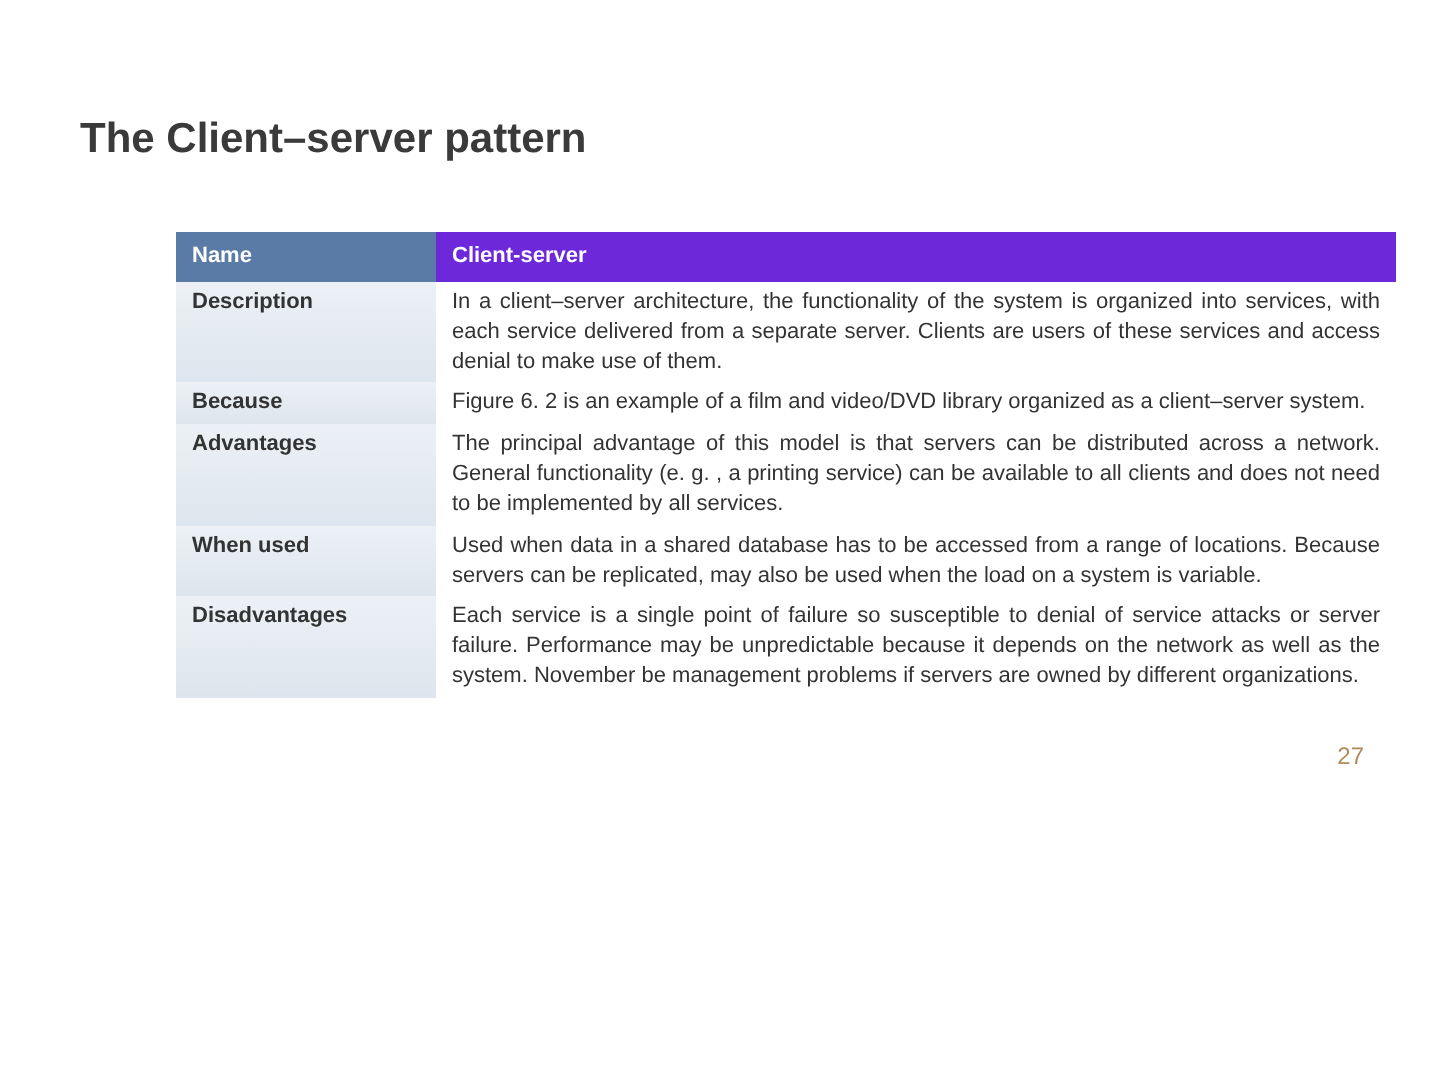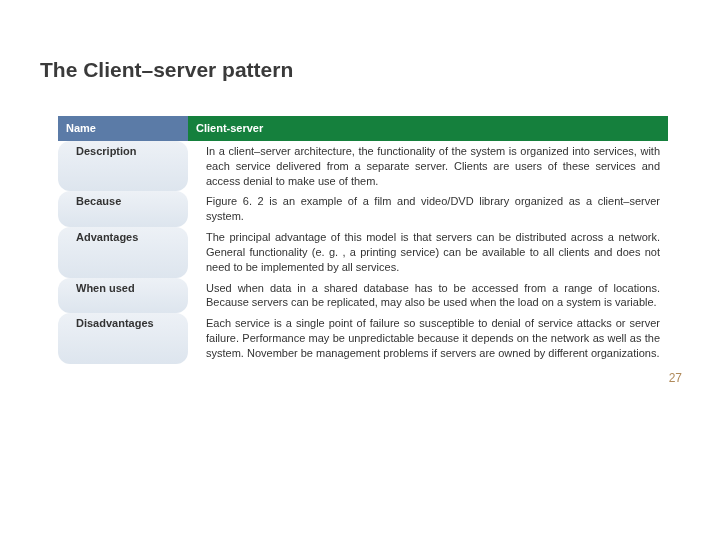--- a/index.html
+++ b/index.html
@@ -1,23 +1,23 @@
 <!DOCTYPE html>
 <html><head>
 <meta charset="utf-8">
 <style>
   * { box-sizing: border-box; margin: 0; padding: 0; }
   html, body { width: 720px; height: 540px; background: #fff; font-family: Arial, Helvetica, sans-serif; color: #333; }
   .slide { position: relative; width: 720px; height: 405px; padding: 58px 40px 0 40px; }
   .title { font-size: 21px; font-weight: bold; color: #3a3a3a; margin-bottom: 34px; }
-  .tbl { width: 610px; margin-left: 18px; font-size: 11px; line-height: 1.35; border-collapse: collapse; }
+  .tbl { width: 610px; margin-left: 48px; font-size: 11px; line-height: 1.35; border-collapse: collapse; }
   .tbl td { vertical-align: top; }
-  .tbl .hdr td { background: #15803d; color: #fff; font-weight: bold; padding: 5px 8px; }
+  .tbl .hdr td { background: #6d28d9; color: #fff; font-weight: bold; padding: 5px 8px; }
   .tbl .hdr td.key { width: 130px; background: #5b7ba7; }
-  .tbl tr.row td { padding: 3px 8px 3px 18px; border-radius: 12px; }
+  .tbl tr.row td { padding: 3px 8px 3px 8px; }
   .tbl tr.row td.key { font-weight: bold; background: linear-gradient(to bottom, #edf1f6, #dde5ee); color: #333; }
   .tbl tr.row td.val { text-align: justify; color: #333; background: #fff; }
   .pagenum { position: absolute; bottom: 20px; right: 38px; font-size: 12px; color: #b08a5a; }
 </style>
 </head>
 <body>
 
 <div class="slide">
   <div class="title">The Client–server pattern</div>
 

